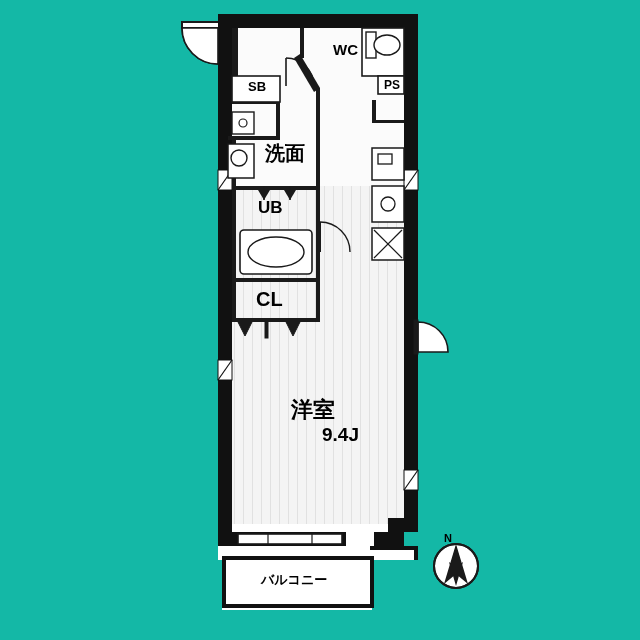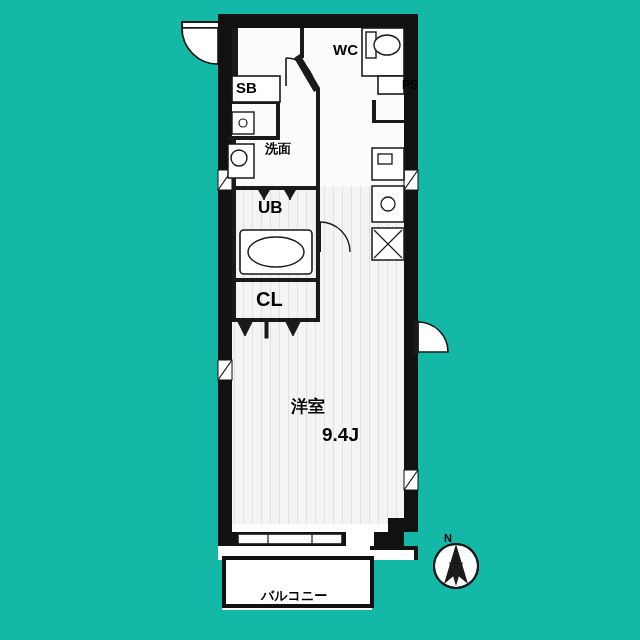--- a/index.html
+++ b/index.html
@@ -216,23 +216,23 @@
       <circle cx="456" cy="566" r="22" fill="#ffffff" stroke="#1a1a1a" stroke-width="2"></circle>
       <polygon points="456,546 449,570 456,565 463,570" fill="#1a1a1a"></polygon>
       <polygon points="456,586 449,562 456,567 463,562" fill="#1a1a1a"></polygon>
       <circle cx="456" cy="566" r="22" fill="none" stroke="#1a1a1a" stroke-width="2"></circle>
       <path d="M456,544 a22,22 0 0 1 0,44 z" fill="#1a1a1a" opacity="0.0"></path>
       <polygon points="456,544 444,584 456,574 468,584" fill="#1a1a1a"></polygon>
     </g>
   </svg>
 
   <div class="lbl" style="left:333px; top:42px; font-size:15px;">WC</div>
-  <div class="lbl" style="left:236px; top:80px; font-size:15px;">SB</div>
-  <div class="lbl" style="left:384px; top:79px; font-size:12px;margin-left:18px;">PS</div>
-  <div class="lbl" style="left:265px; top:142px; font-size:13px;">洗面</div>
+  <div class="lbl" style="left:248px; top:80px; font-size:13px;">SB</div>
+  <div class="lbl" style="left:384px; top:79px; font-size:12px;">PS</div>
+  <div class="lbl" style="left:265px; top:142px; font-size:20px;">洗面</div>
   <div class="lbl" style="left:258px; top:199px; font-size:17px;">UB</div>
   <div class="lbl" style="left:256px; top:288px; font-size:20px;">CL</div>
-  <div class="lbl" style="left:291px; top:398px; font-size:17px;text-align:right;">洋室</div>
+  <div class="lbl" style="left:291px; top:398px; font-size:22px;text-align:right;">洋室</div>
   <div class="lbl" style="left:294px; top:425px; font-size:19px;margin-left:28px;">9.4J</div>
-  <div class="lbl" style="left:261px; top:573px; font-size:13px;margin-top:16px;">バルコニー</div>
+  <div class="lbl" style="left:261px; top:573px; font-size:13px;">バルコニー</div>
   <div class="lbl" style="left:444px; top:532px; font-size:11px;">N</div>
 
 </div>
 
 </body></html>

